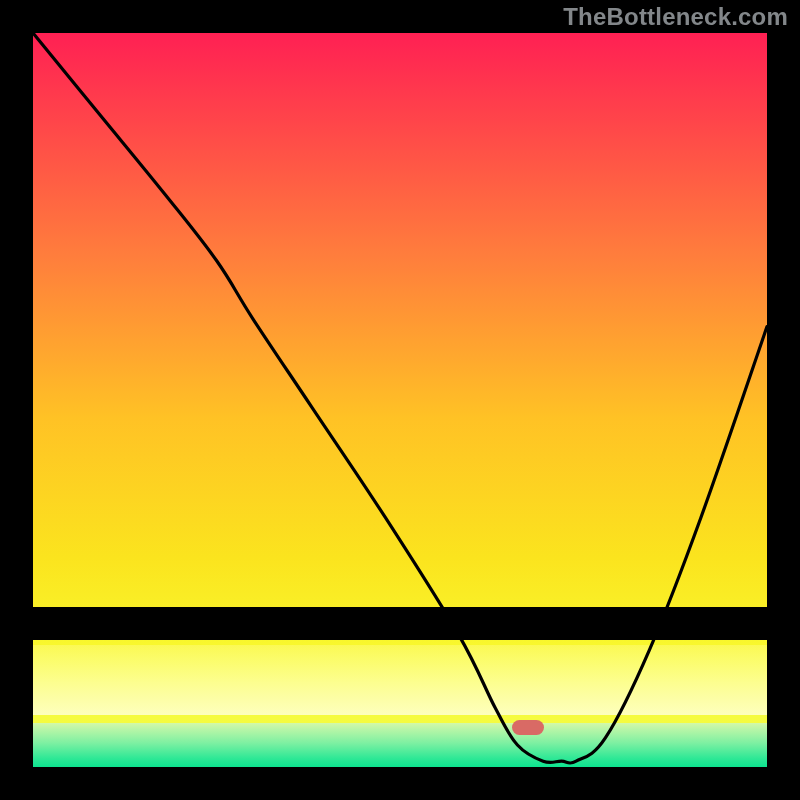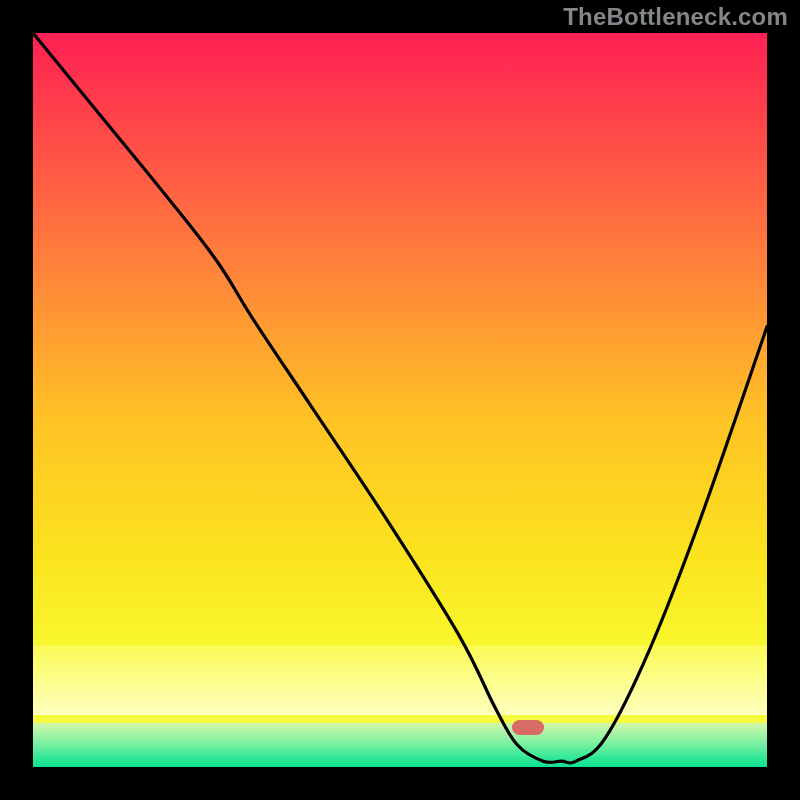--- a/index.html
+++ b/index.html
@@ -6,21 +6,21 @@
     margin: 0;
     padding: 0;
     width: 800px;
     height: 800px;
     background: #000;
     overflow: hidden;
   }
   .canvas {
     position: relative;
     width: 800px;
-    height: 800px;
+    height: 640px;
   }
   .border-top,
   .border-left,
   .border-right,
   .border-bottom {
     position: absolute;
     background: #000;
     z-index: 10;
   }
   .border-top    { left: 0; top: 0; width: 800px; height: 33px; }

